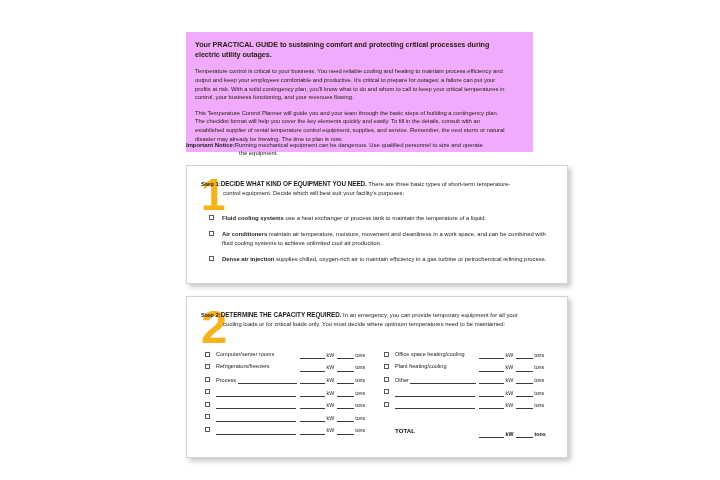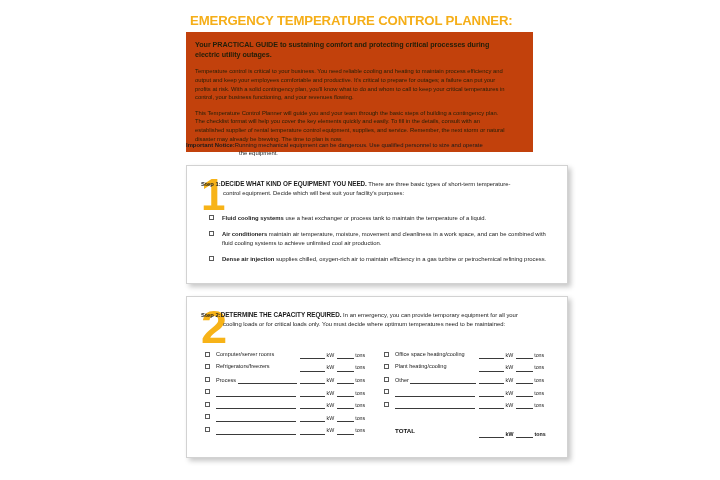--- a/index.html
+++ b/index.html
@@ -36,21 +36,21 @@
     font-family: "Liberation Sans", sans-serif;
     white-space: nowrap;
   }
 
   
   #intro-panel {
     position: absolute;
     left: 186px;
     top: 32px;
     width: 347px;
-    background: #c2410c;
+    background: #f0abfc;
     padding: 8px 26px 9px 9px;
     box-sizing: border-box;
     color: #231f09;
   }
   #intro-lead {
     font-size: 7.2px;
     font-weight: bold;
     line-height: 10.2px;
     margin: 0 0 7px 0;
     letter-spacing: -0.05px;
@@ -215,21 +215,20 @@
     color: #111;
     margin-top: 12.8px;
   }
   .total-row .cap-label { font-weight: bold; padding-top: 1px; }
 </style>
 </head>
 <body>
 
 <div id="page">
 
-  <div id="doc-title">EMERGENCY TEMPERATURE CONTROL PLANNER:</div>
 
   <div id="intro-panel">
     <p id="intro-lead">Your PRACTICAL GUIDE to sustaining comfort and protecting critical processes during electric utility outages.</p>
     <p class="intro-para">Temperature control is critical to your business. You need reliable cooling and heating to maintain process efficiency and output and keep your employees comfortable and productive. It's critical to prepare for outages; a failure can put your profits at risk. With a solid contingency plan, you'll know what to do and whom to call to keep your critical temperatures in control, your business functioning, and your revenues flowing.</p>
     <p class="intro-para">This Temperature Control Planner will guide you and your team through the basic steps of building a contingency plan. The checklist format will help you cover the key elements quickly and easily. To fill in the details, consult with an established supplier of rental temperature control equipment, supplies, and service. Remember, the next storm or natural disaster may already be brewing. The time to plan is now.</p>
   </div>
 
   <div id="notice">
     <span class="notice-label">Important Notice:</span><span>Running mechanical equipment can be dangerous. Use qualified personnel to size and operate</span>
     <span class="notice-indent">the equipment.</span>

